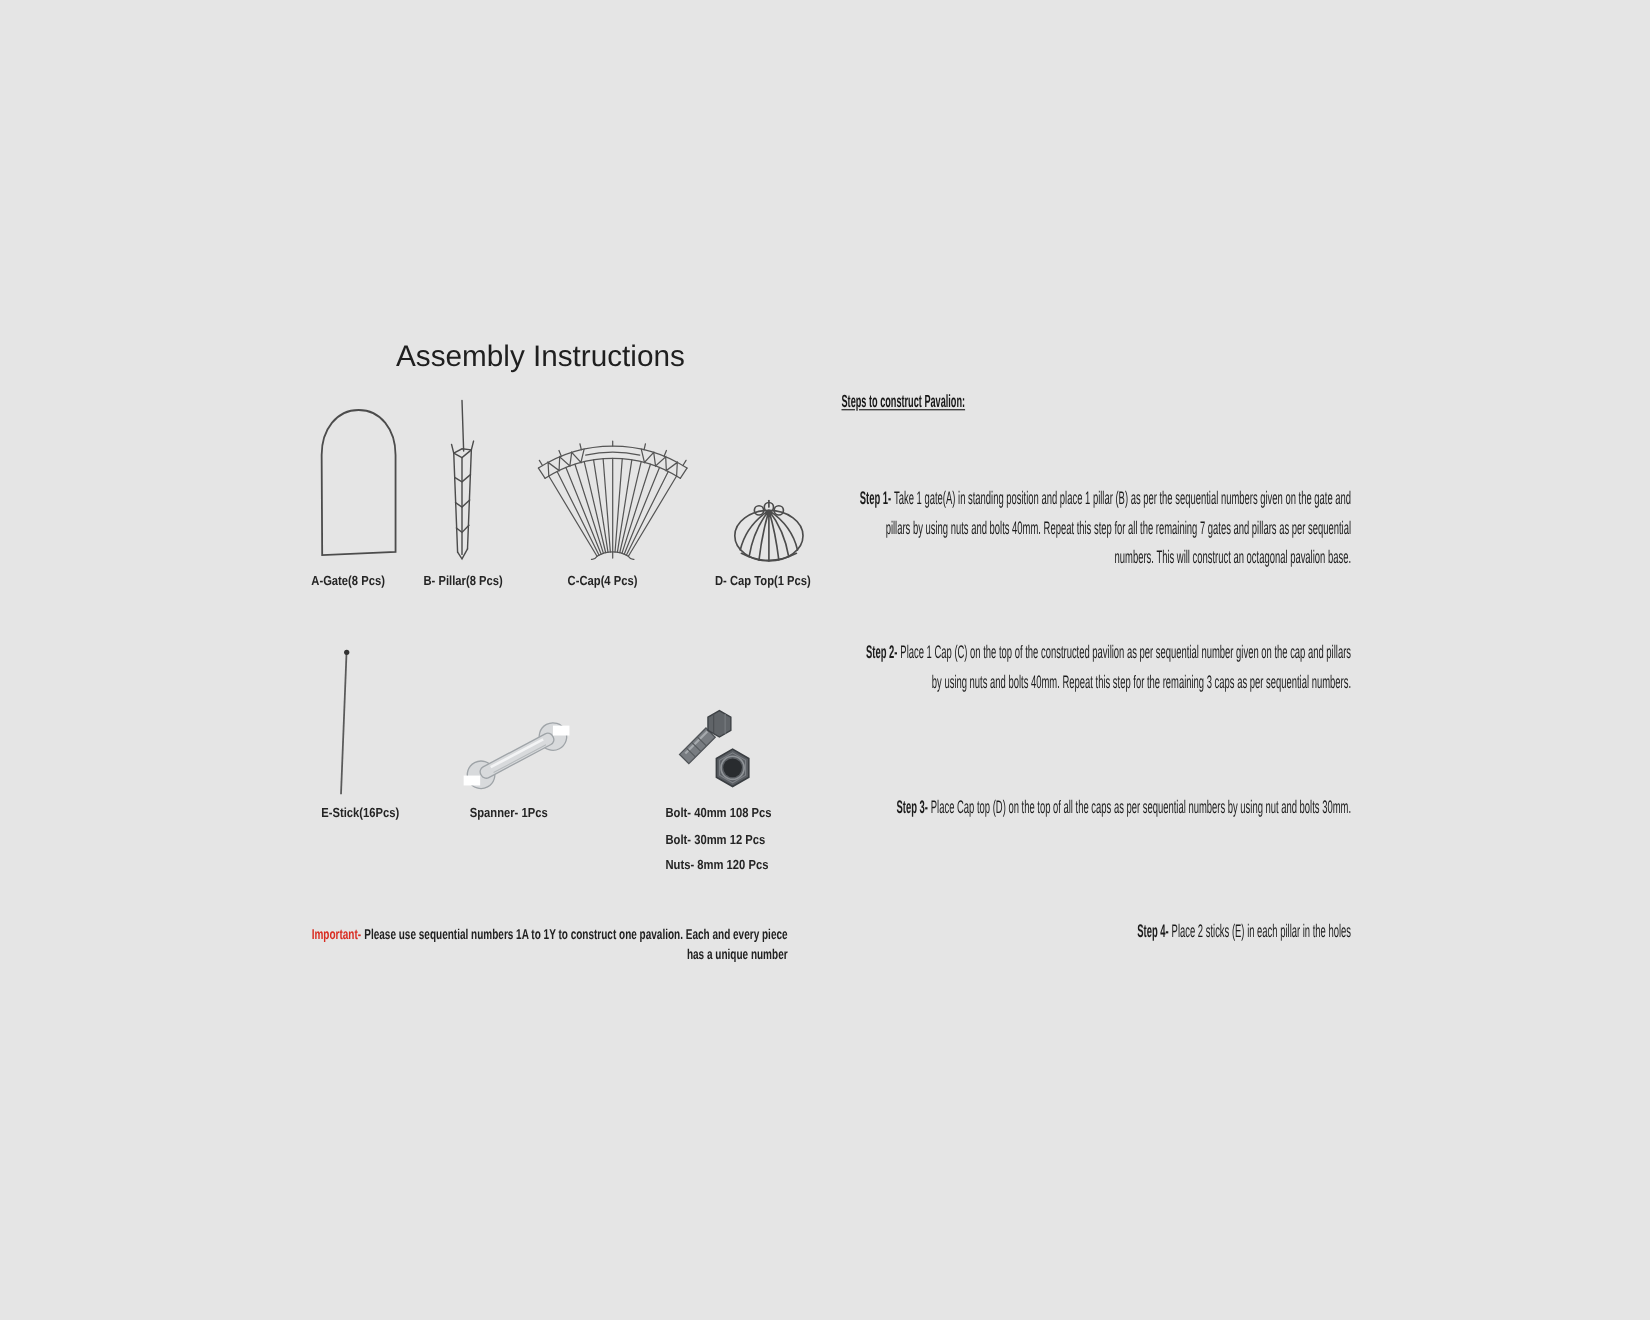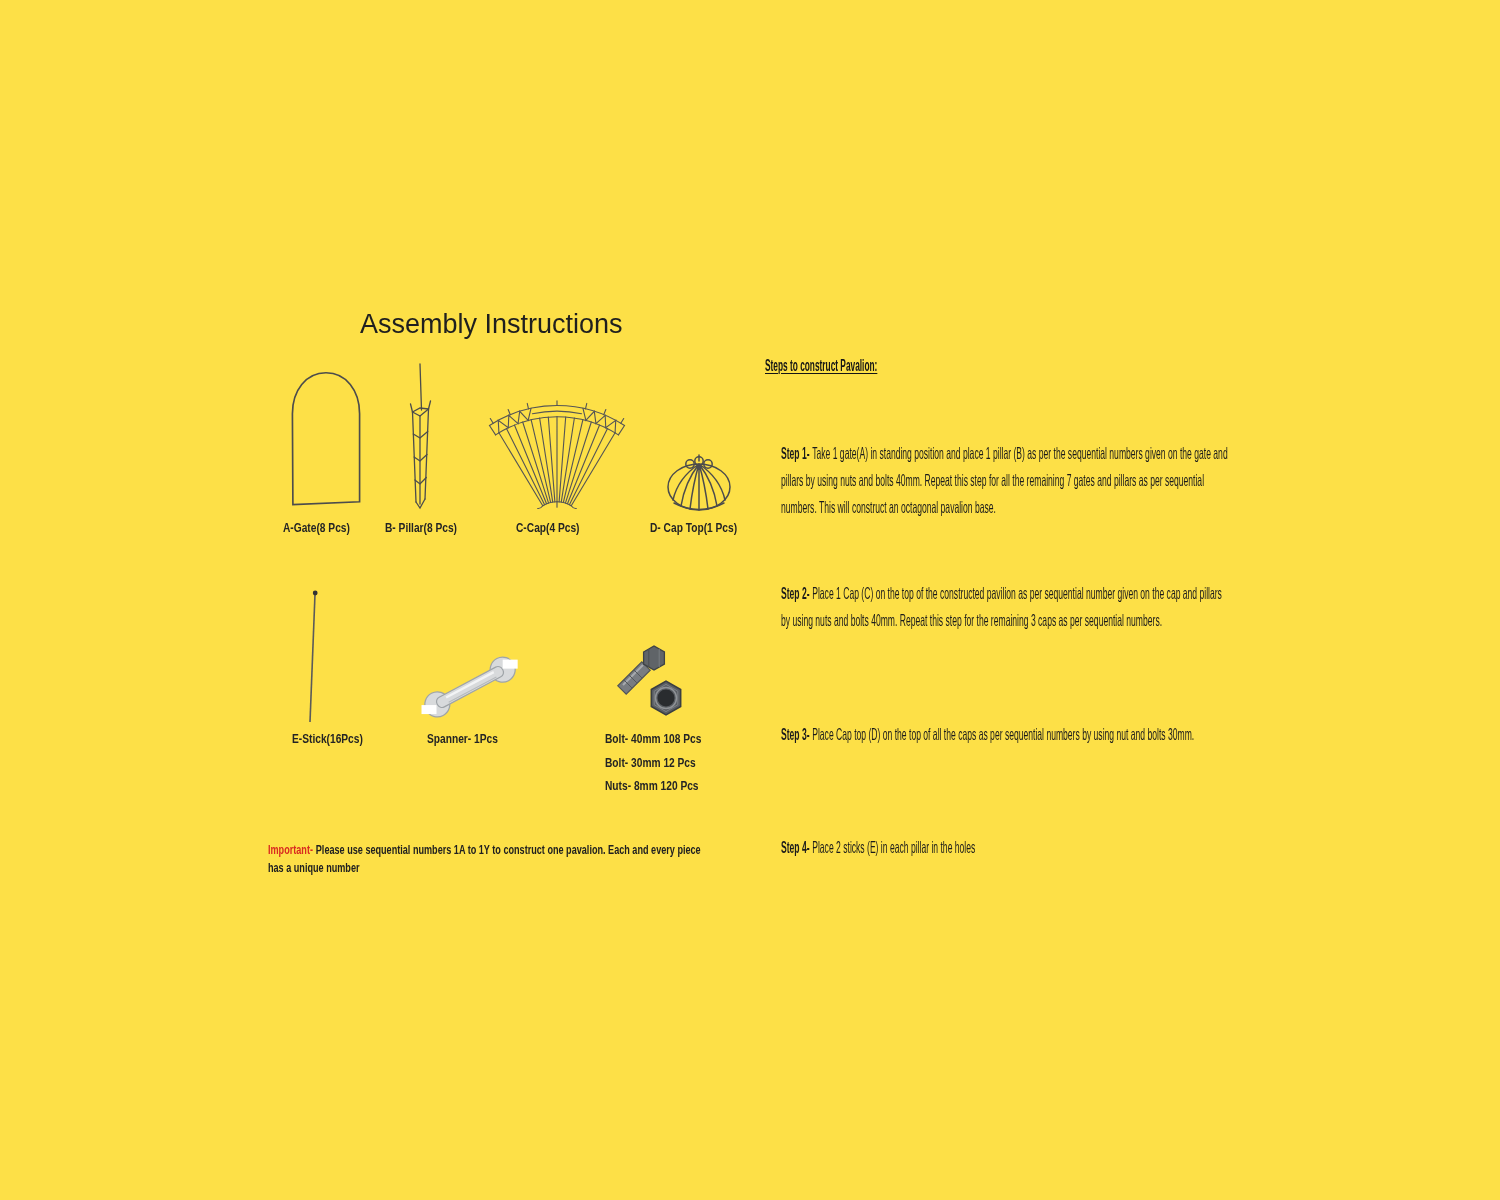--- a/index.html
+++ b/index.html
@@ -1,18 +1,18 @@
 <!DOCTYPE html>
 <html><head>
 <meta charset="utf-8">
 <style>
   html,body { margin:0; padding:0; background:#ffffff; }
   .page {
-    position:relative; width:1500px; height:1200px; background:#fde047;
-    font-family:"Liberation Sans", sans-serif; color:#1c1c1c; overflow:hidden;
+    position:relative; width:1500px; height:1200px; background:#e5e5e5;
+    font-family:"Liberation Sans", sans-serif; color:#1c1c1c; overflow:hidden;text-align:right;
   }
   .abs { position:absolute; }
 
   .title { font-size:27px; color:#1f1f1f; white-space:nowrap; }
 
   .part-label {
     font-weight:bold; font-size:12px; color:#242424; white-space:nowrap;
     transform:scaleX(0.85); transform-origin:0 0;
   }
 

